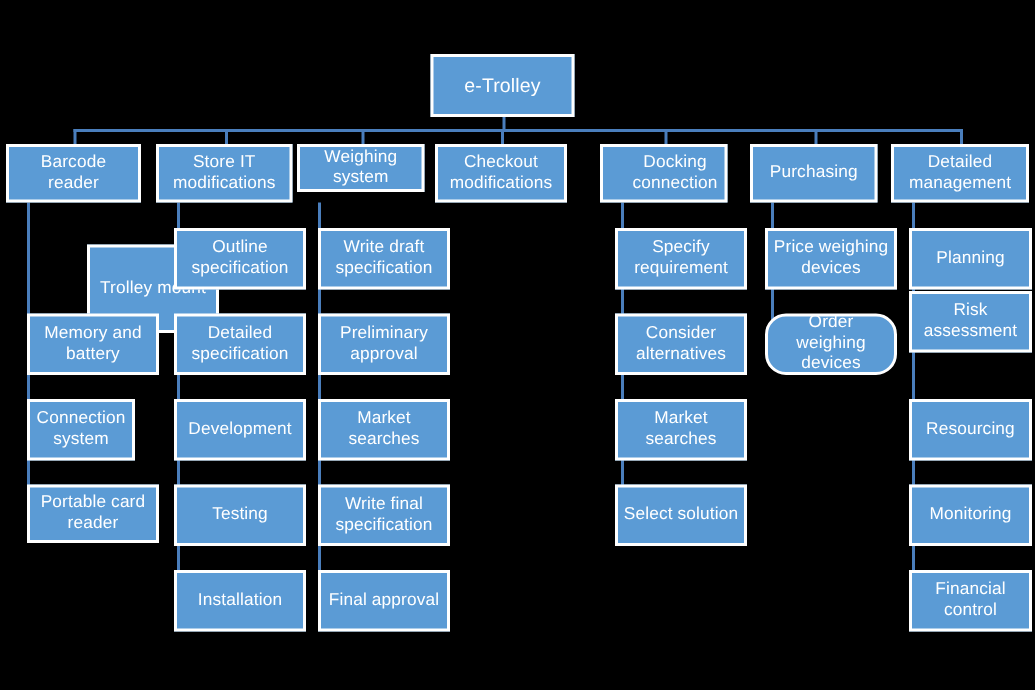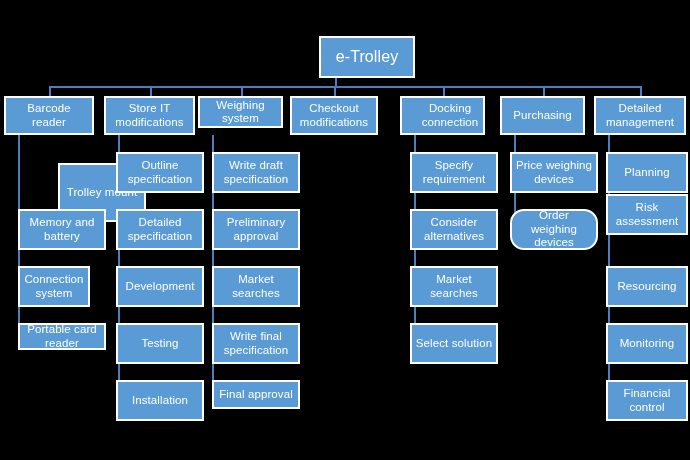--- a/index.html
+++ b/index.html
@@ -24,21 +24,21 @@
     display: flex;
     align-items: center;
     justify-content: center;
     text-align: center;
     font-size: 11.5px;
     line-height: 13.5px;
     letter-spacing: 0.1px;
     padding: 2px 3px;
     z-index: 3;
   }
-  .node.root { font-size: 16px; margin-left: 32px; }
+  .node.root { font-size: 13px; }
   .conn {
     position: absolute;
     background: #4A7EBC;
     z-index: 1;
   }
   .conn.h { height: 2px; }
   .conn.v { width: 2px; }
 </style>
 </head>
 <body>
@@ -87,33 +87,33 @@
       <div class="conn h" style="left: 608px; top: 229px;"></div>
       <div class="conn h" style="left: 608px; top: 286px;"></div>
       <div class="conn h" style="left: 608px; top: 343px;"></div>
       <div class="conn h" style="left: 608px; top: 400px;"></div>
     </div>
   <div id="node-layer">
       <div class="node" style="left: 4px; top: 96px; width: 90px; height: 39px;">Barcode reader</div>
       <div class="node" style="left: 18px; top: 163px; width: 88px; height: 59px; margin-left: 40px;">Trolley mount</div>
       <div class="node" style="left: 18px; top: 209px; width: 88px; height: 41px;">Memory and battery</div>
       <div class="node" style="left: 18px; top: 266px; width: 72px; height: 41px;">Connection system</div>
-      <div class="node" style="left: 18px; top: 323px; width: 88px; height: 27px;">Portable card reader</div>
+      <div class="node" style="left: 18px; top: 323px; width: 88px; height: 39px;">Portable card reader</div>
       <div class="node" style="left: 104px; top: 96px; width: 91px; height: 39px;">Store IT modifications</div>
       <div class="node" style="left: 116px; top: 152px; width: 88px; height: 41px;">Outline specification</div>
       <div class="node" style="left: 116px; top: 209px; width: 88px; height: 41px;">Detailed specification</div>
       <div class="node" style="left: 116px; top: 266px; width: 88px; height: 41px;">Development</div>
       <div class="node" style="left: 116px; top: 323px; width: 88px; height: 41px;">Testing</div>
       <div class="node" style="left: 116px; top: 380px; width: 88px; height: 41px;">Installation</div>
       <div class="node" style="left: 198px; top: 96px; width: 85px; height: 32px;">Weighing system</div>
       <div class="node" style="left: 212px; top: 152px; width: 88px; height: 41px;">Write draft specification</div>
       <div class="node" style="left: 212px; top: 209px; width: 88px; height: 41px;">Preliminary approval</div>
       <div class="node" style="left: 212px; top: 266px; width: 88px; height: 41px;">Market searches</div>
       <div class="node" style="left: 212px; top: 323px; width: 88px; height: 41px;">Write final specification</div>
-      <div class="node" style="left: 212px; top: 380px; width: 88px; height: 29px;">Final approval</div>
+      <div class="node" style="left: 212px; top: 380px; width: 88px; height: 41px;">Final approval</div>
       <div class="node" style="left: 290px; top: 96px; width: 88px; height: 39px;">Checkout modifications</div>
       <div class="node" style="left: 400px; top: 96px; width: 85px; height: 39px; padding-left: 18px;">Docking connection</div>
       <div class="node" style="left: 410px; top: 152px; width: 88px; height: 41px;">Specify requirement</div>
       <div class="node" style="left: 410px; top: 209px; width: 88px; height: 41px;">Consider alternatives</div>
       <div class="node" style="left: 410px; top: 266px; width: 88px; height: 41px;">Market searches</div>
       <div class="node" style="left: 410px; top: 323px; width: 88px; height: 41px;">Select solution</div>
       <div class="node" style="left: 500px; top: 96px; width: 85px; height: 39px;">Purchasing</div>
       <div class="node" style="left: 510px; top: 152px; width: 88px; height: 41px;">Price weighing devices</div>
       <div class="node" style="left: 510px; top: 209px; width: 88px; height: 41px; border-radius: 14px;">Order weighing devices</div>
       <div class="node" style="left: 594px; top: 96px; width: 92px; height: 39px;">Detailed management</div>

